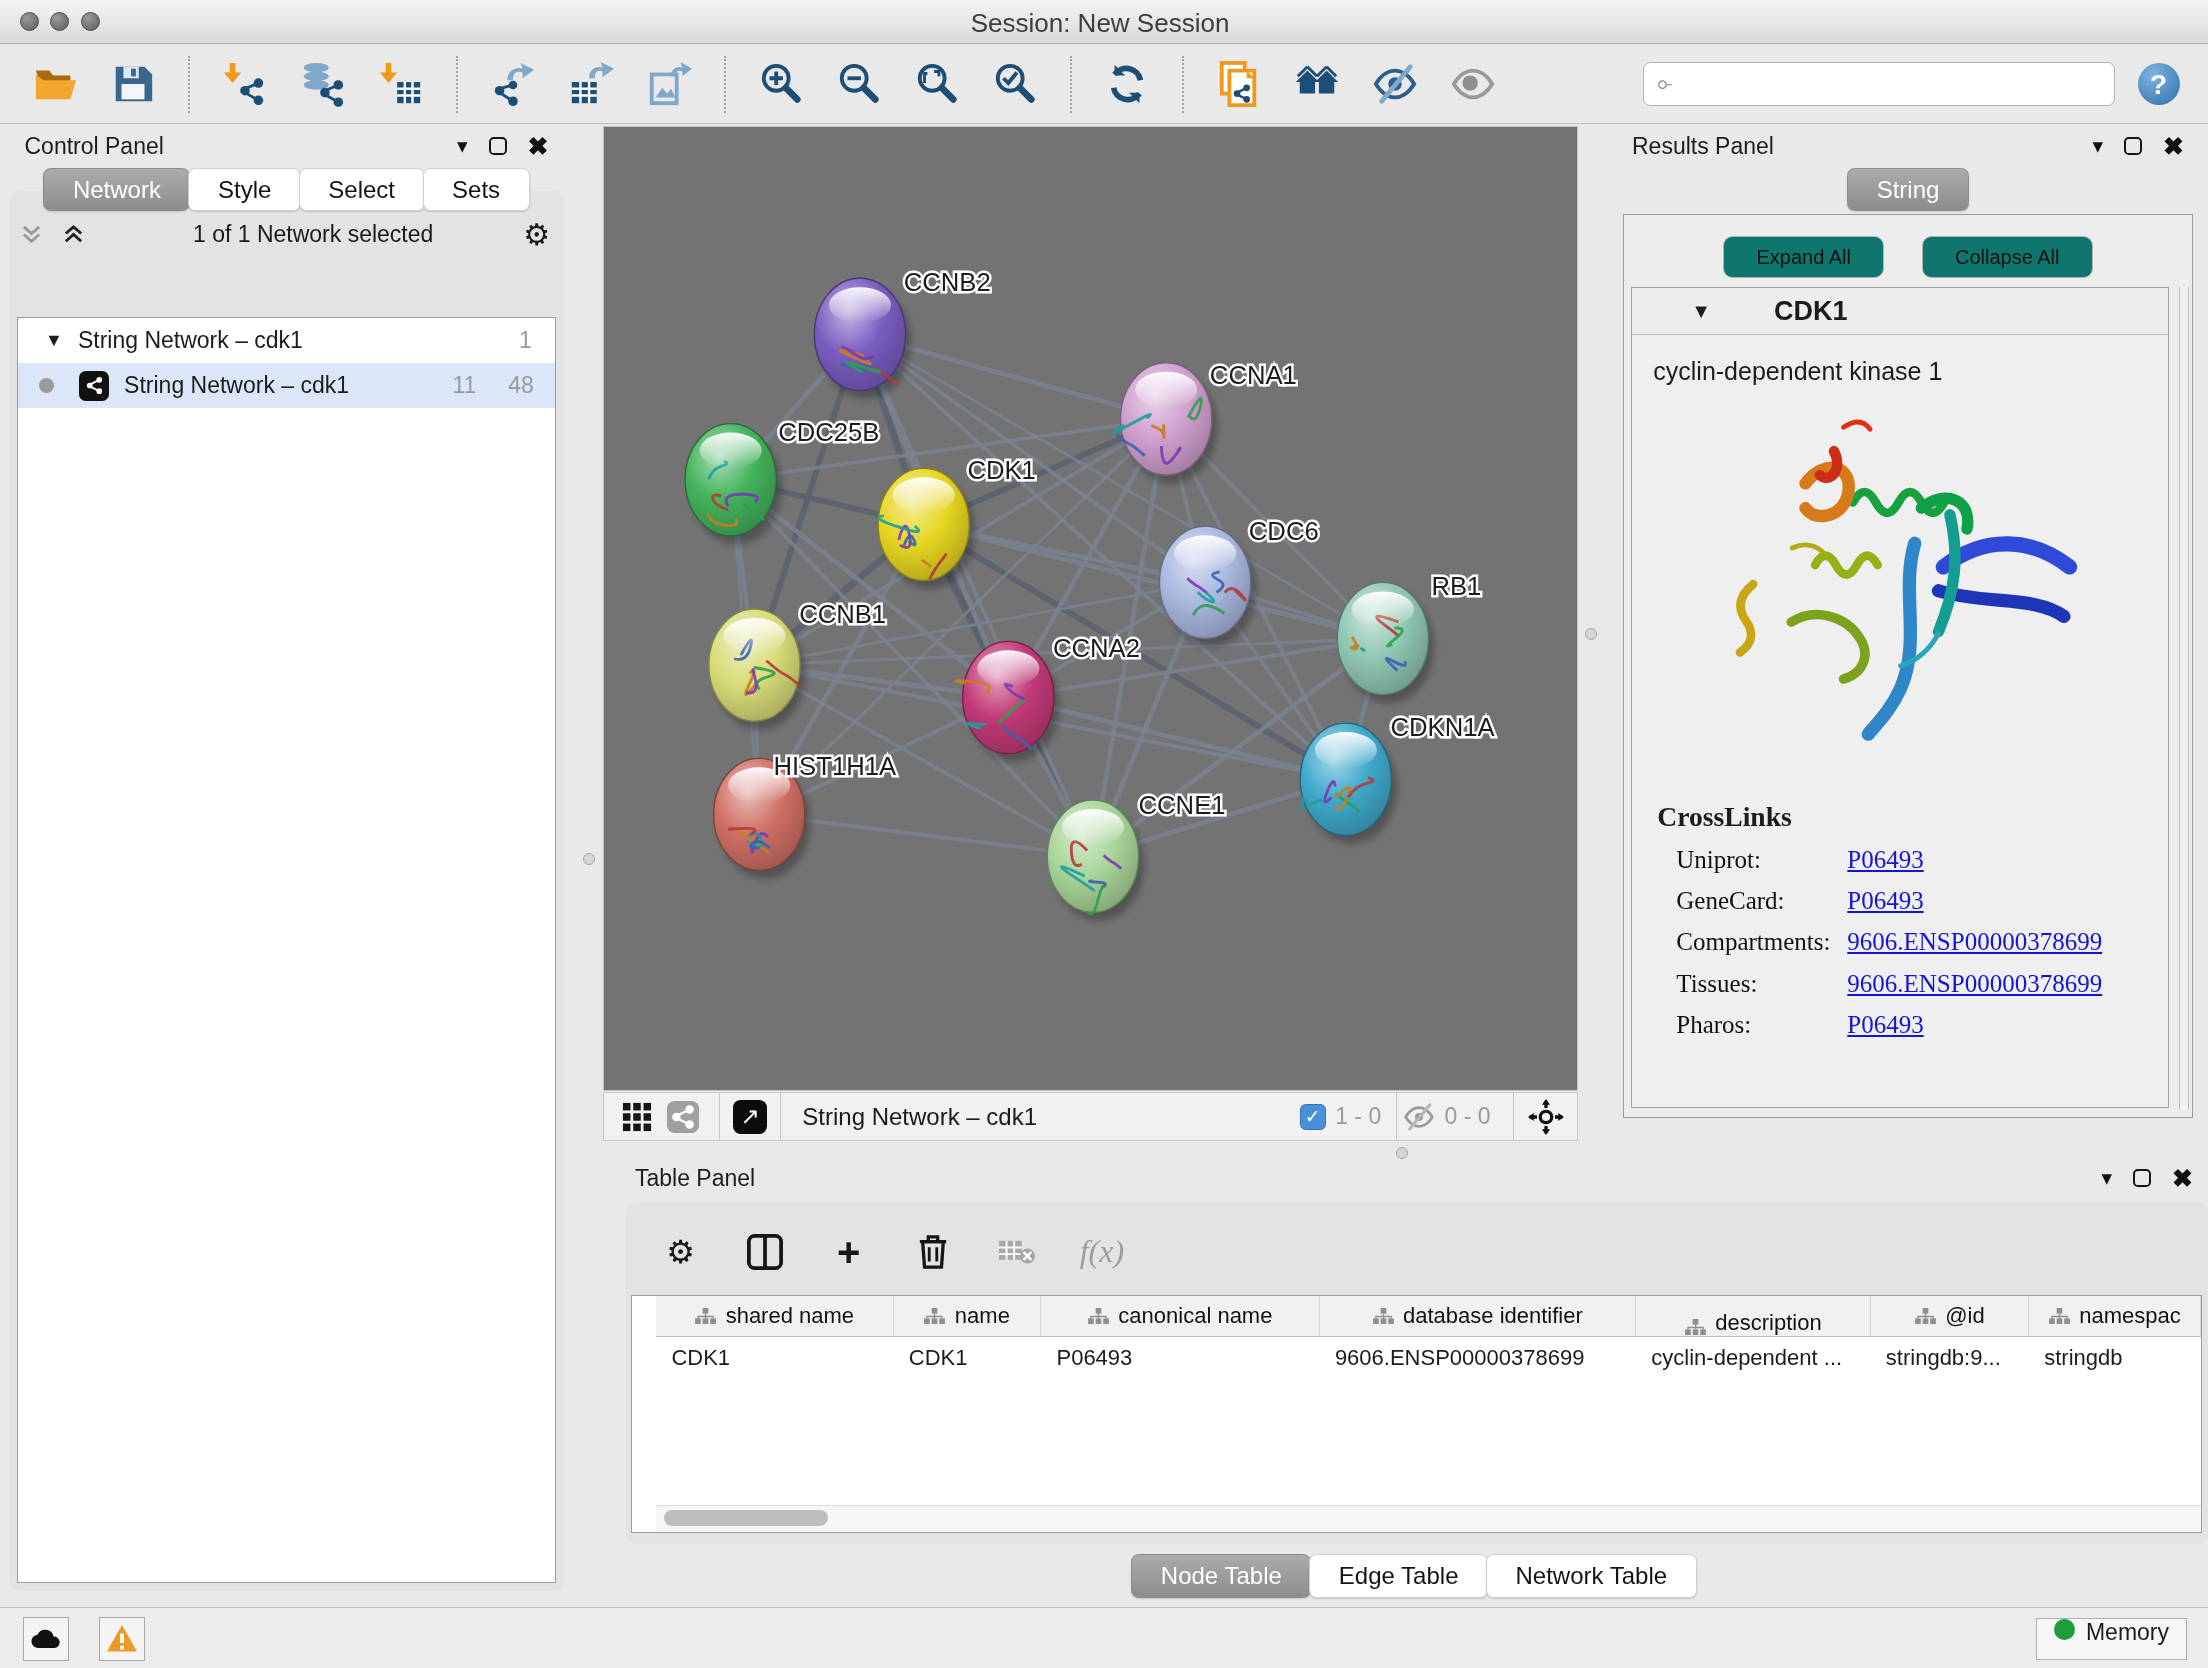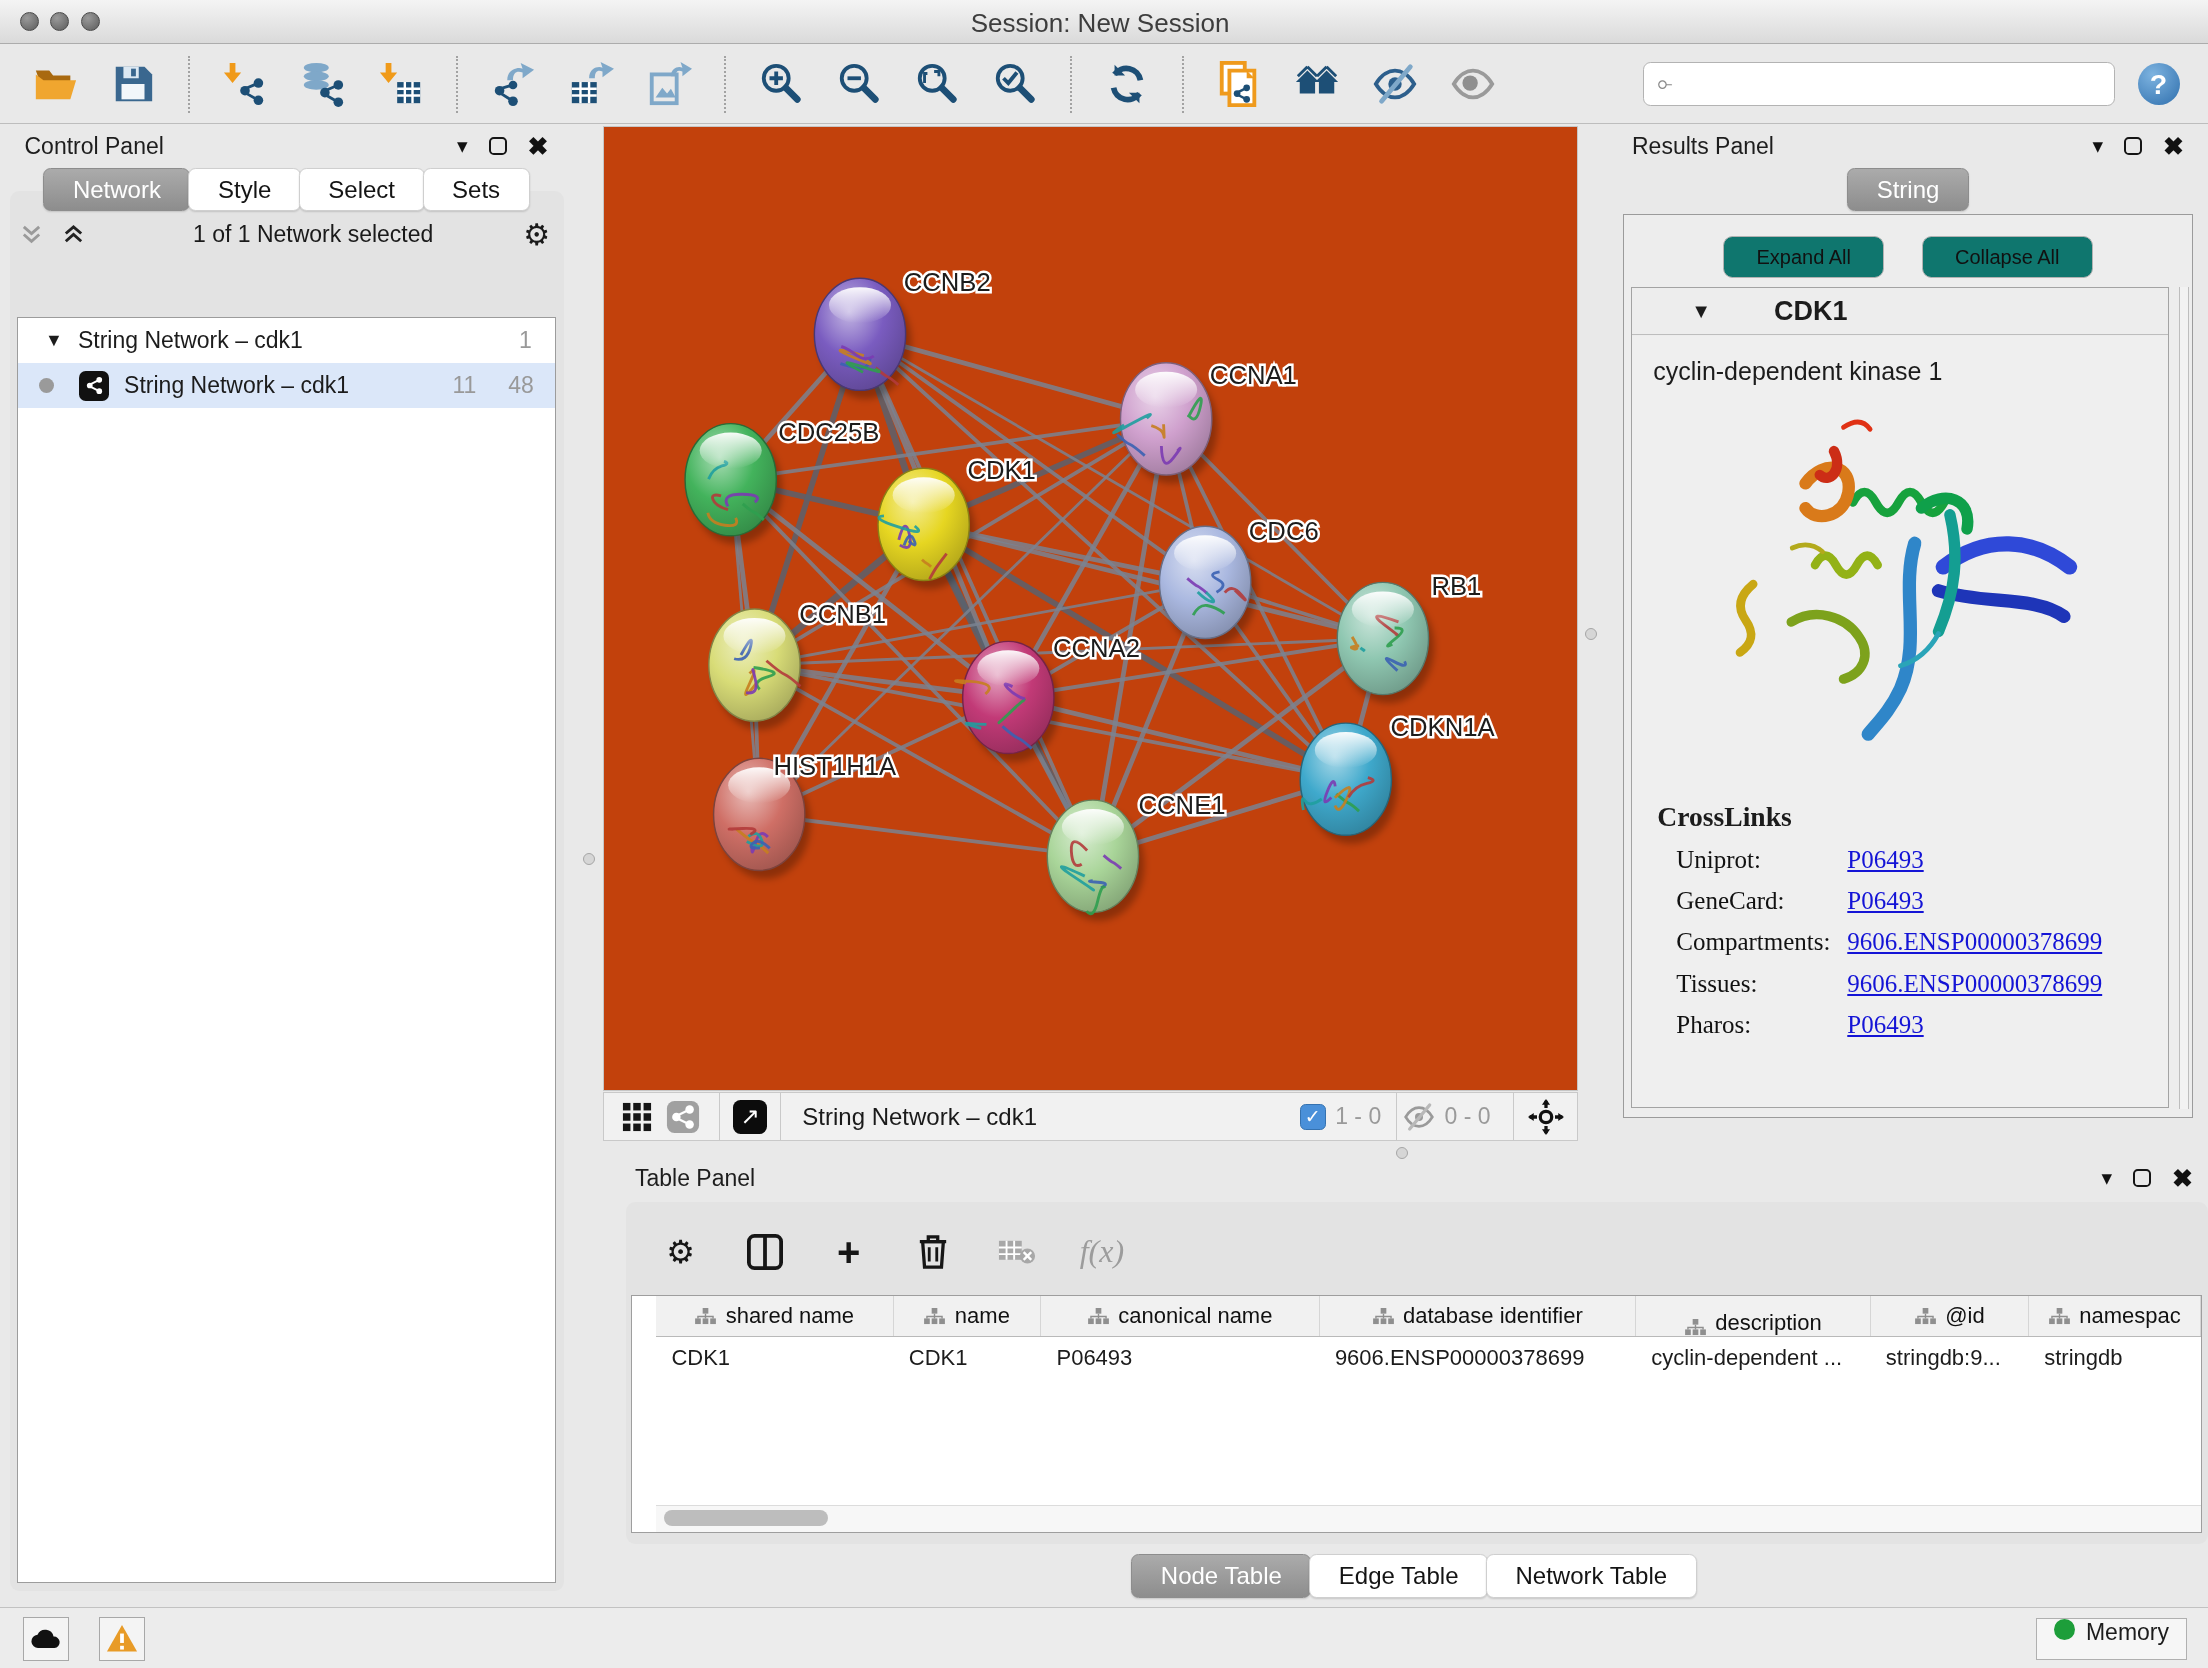--- a/index.html
+++ b/index.html
@@ -54,21 +54,21 @@
     border:1.4px solid #9c9c9c;overflow:hidden;}
   .net-row{display:flex;align-items:center;height:45px;font-size:23px;}
   .net-row .tri{margin:0 15px 0 27px;font-size:18px;}
   .net-row .count{margin-left:auto;color:#999;margin-right:23px;}
   .net-row.child{background:#dbe7f9;}
   .net-row.child .dot{width:15px;height:15px;border-radius:50%;background:#9a9a9a;margin:0 25px 0 21px;}
   .share-badge{width:30px;height:30px;border-radius:6.7px;background:#111;display:flex;
     align-items:center;justify-content:center;margin-right:15px;}
   .net-counts{margin-left:auto;display:flex;gap:32px;color:#999;margin-right:21px;}
   
-  #canvas-wrap{position:absolute;left:603px;top:126px;width:975px;height:965px;background:#c2410c;
+  #canvas-wrap{position:absolute;left:603px;top:126px;width:975px;height:965px;background:#737373;
     border:1px solid #c6c6c6;}
   #canvas-status{position:absolute;left:603px;top:1092px;width:975px;height:49px;background:#f1f1f1;
     border:1px solid #c9c9c9;display:flex;align-items:center;}
   .cs-sep{width:0;height:49px;border-left:1px solid #c9c9c9;margin:0 13.3px;}
   .cs-title{font-size:24px;color:#1a1a1a;margin-left:7.6px;}
   .newwin-badge{width:34px;height:34px;background:#0c0c0c;border-radius:7.6px;color:#fff;font-size:23px;
     display:flex;align-items:center;justify-content:center;}
   .checkbox{width:26px;height:26px;border-radius:5.7px;background:#4a90d9;border:1px solid #3572b0;
     color:#fff;font-size:19px;display:flex;align-items:center;justify-content:center;}
   .cs-count{font-size:23px;color:#9a9a9a;margin:0 9.5px;}

